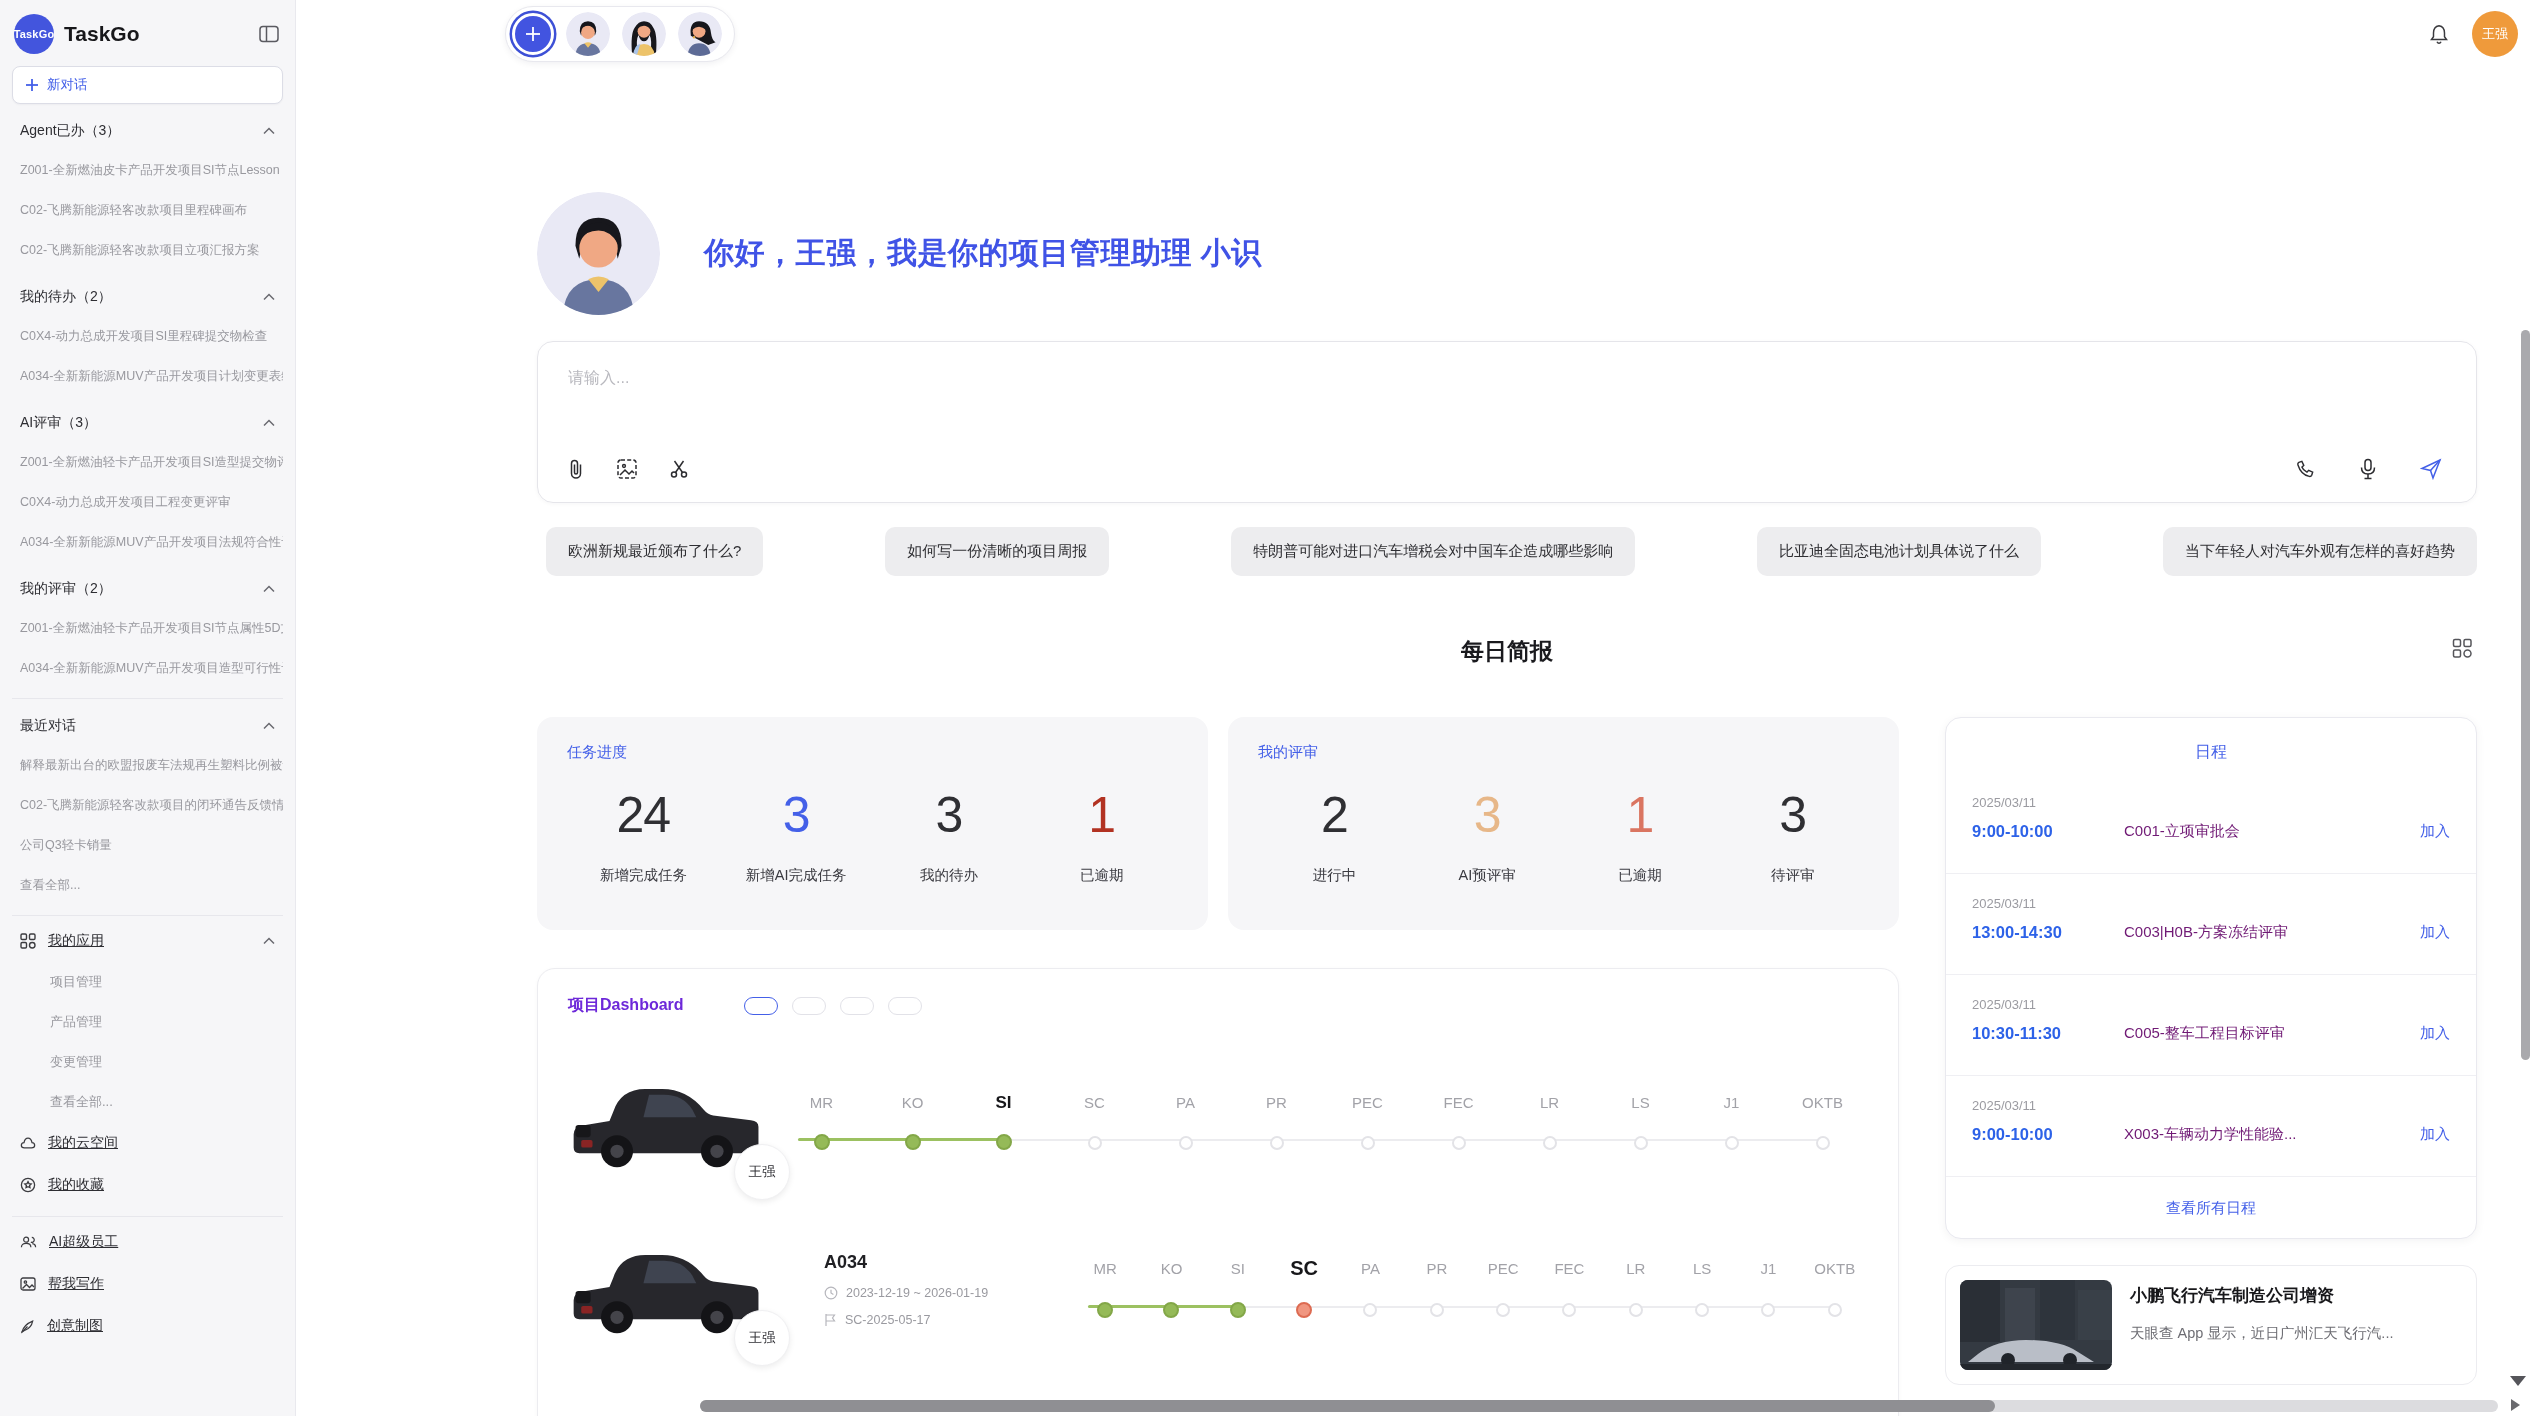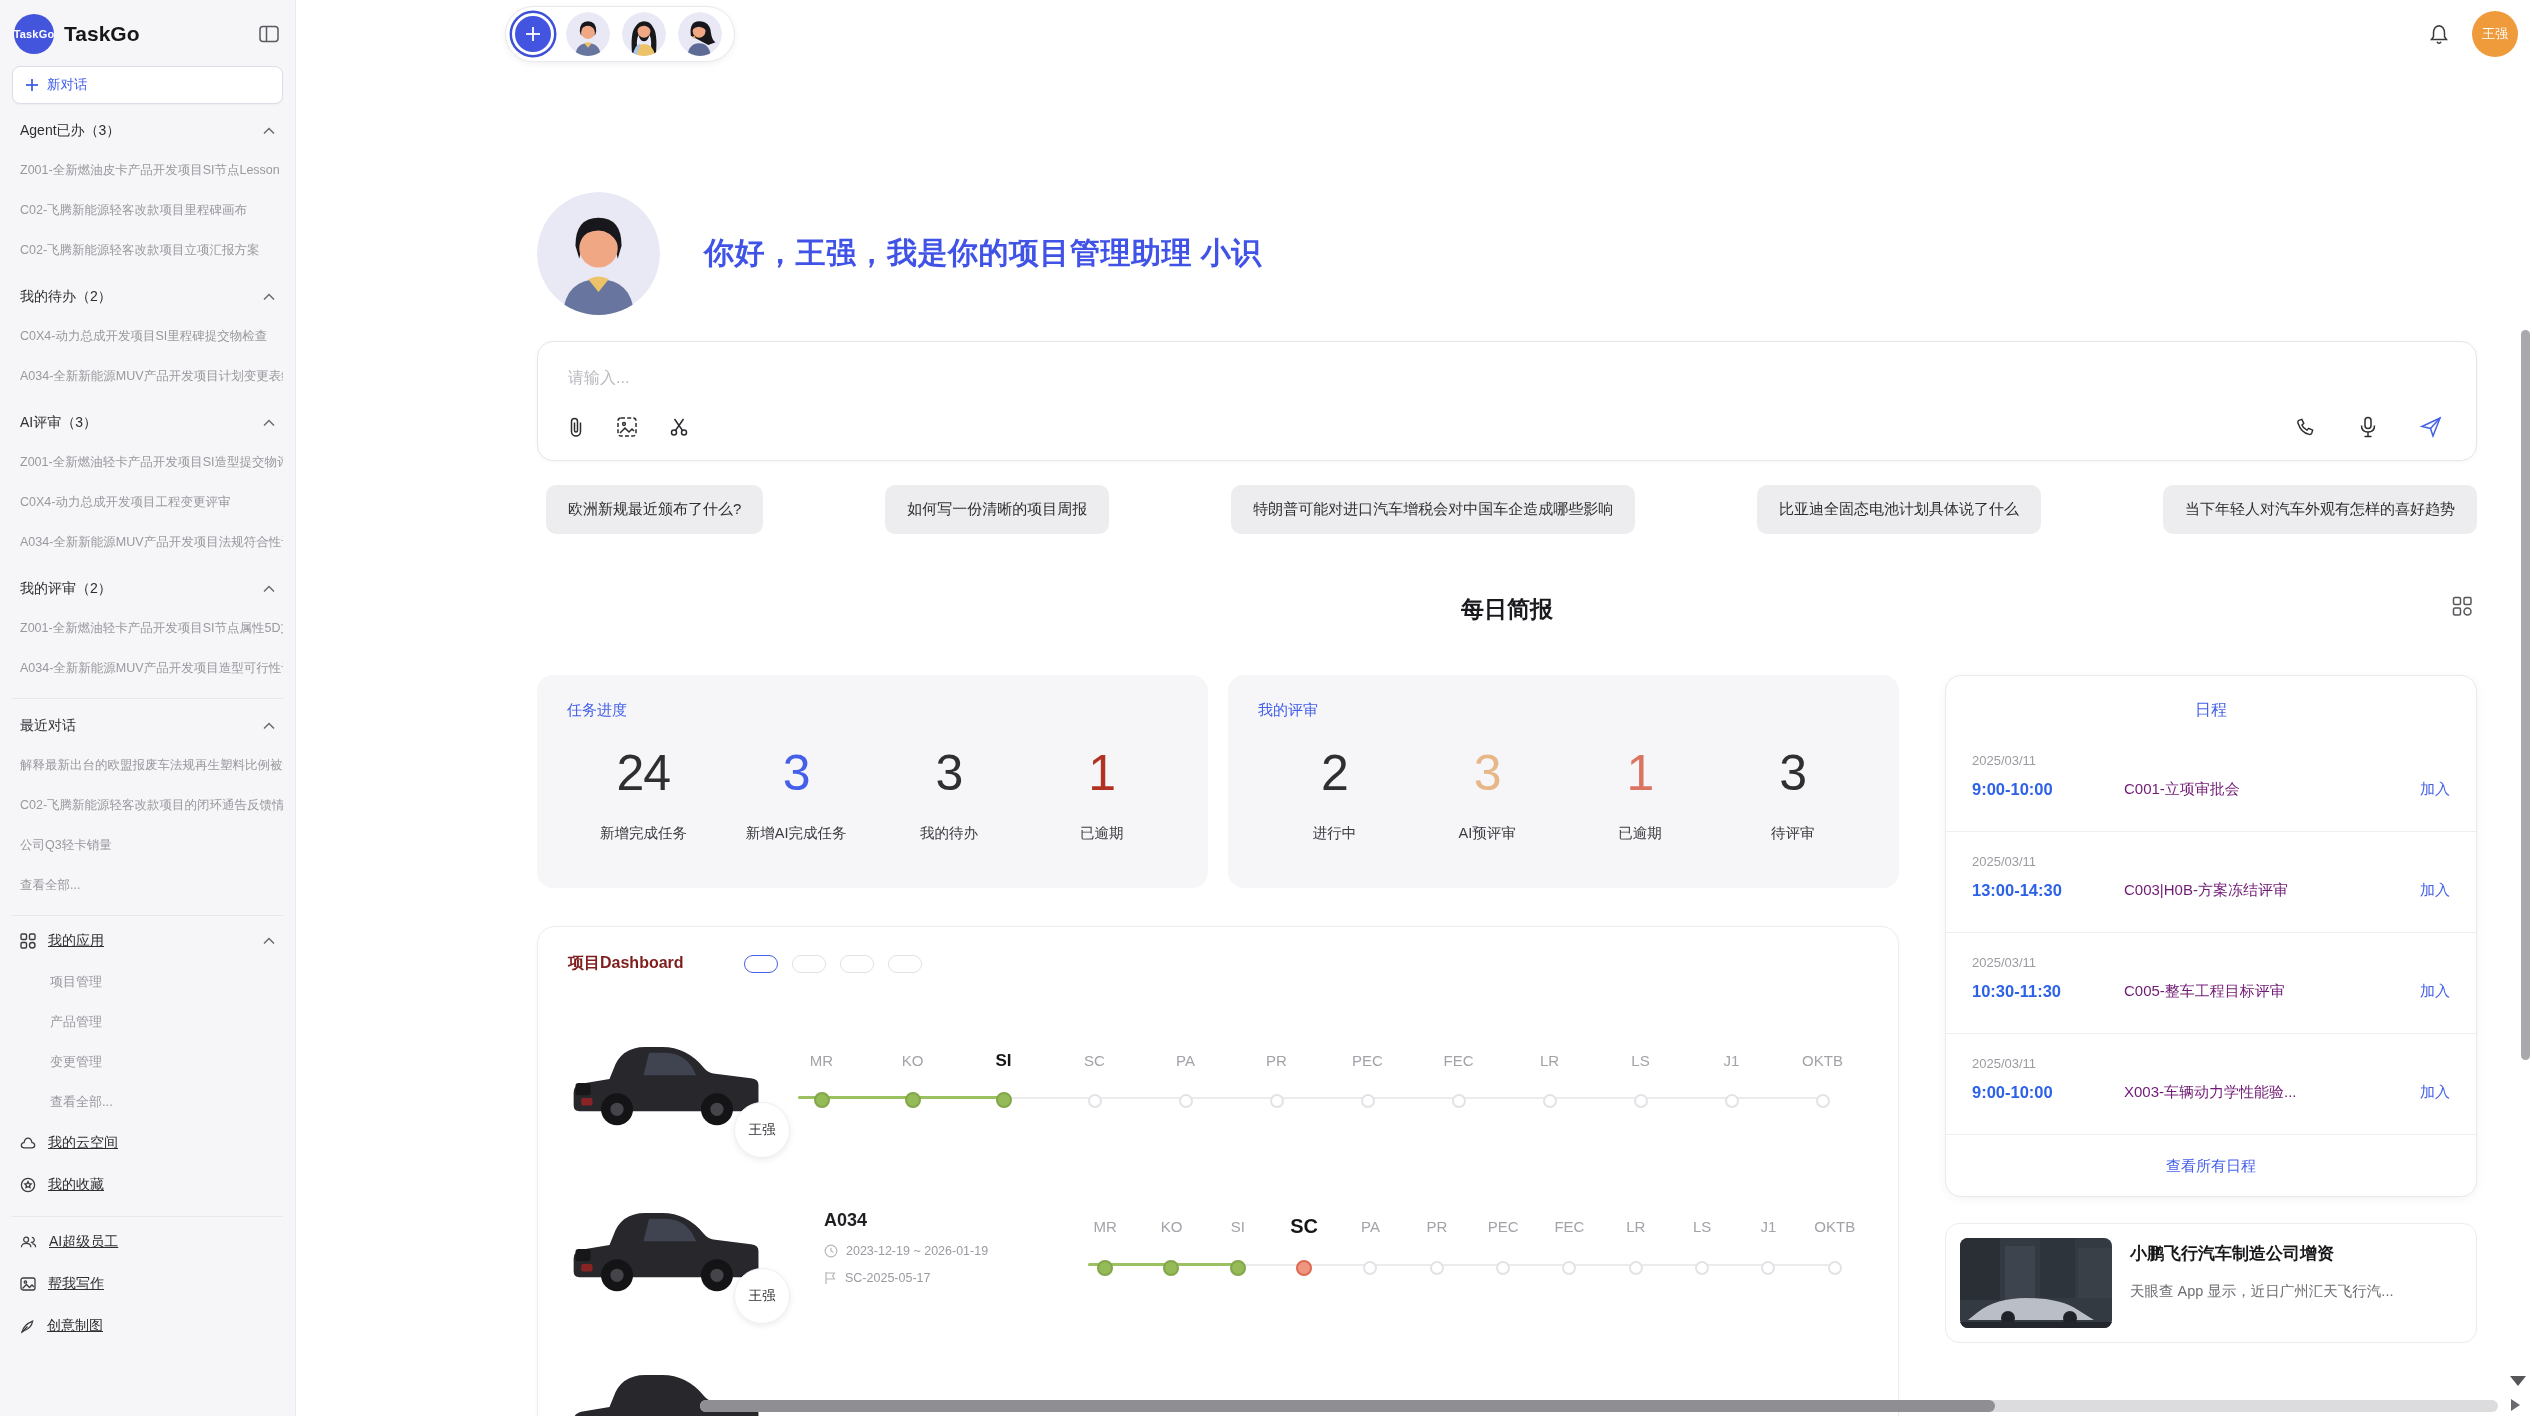--- a/index.html
+++ b/index.html
@@ -43,21 +43,21 @@
   .plus-round{width:42px;height:42px;border-radius:50%;background:#4254e0;border:3px solid #fff;
     box-shadow:0 0 0 2.5px #3d50d6;display:flex;align-items:center;justify-content:center;}
   .pill-avatar{width:44px;height:44px;border-radius:50%;overflow:hidden;flex:none;cursor:pointer;}
   .top-right{display:flex;align-items:center;gap:20px;}
   .user-avatar{width:46px;height:46px;border-radius:50%;background:#ef9a3b;color:#fff;
     font-size:13px;display:flex;align-items:center;justify-content:center;cursor:pointer;}
   .content{position:absolute;inset:0;padding:0 55px 0 241px;box-sizing:border-box;}
   .hero{margin-top:192px;display:flex;align-items:center;gap:44px;}
   .hero-avatar{width:123px;height:123px;border-radius:50%;overflow:hidden;flex:none;}
   .hero-text{font-size:30px;font-weight:700;color:#4053e6;letter-spacing:.5px;}
-  .input-card{margin-top:26px;border:1px solid #e5e5ea;border-radius:16px;height:120px;
+  .input-card{margin-top:26px;border:1px solid #e5e5ea;border-radius:16px;height:162px;
     box-sizing:border-box;padding:26px 28px 22px;display:flex;flex-direction:column;
     justify-content:space-between;box-shadow:0 1px 4px rgba(20,20,40,.04);}
   .chat-input{border:0;outline:0;font-size:16px;color:#333;width:70%;background:transparent;}
   .chat-input::placeholder{color:#b9b9bf;}
   .input-tools{display:flex;justify-content:space-between;align-items:center;}
   .tools-left{display:flex;gap:30px;align-items:center;}
   .tools-right{display:flex;gap:42px;align-items:center;margin-right:6px;}
   .tool-btn{background:none;border:none;padding:0;display:flex;}
   .chips{margin-top:24px;display:flex;justify-content:space-between;gap:0;padding-left:9px;}
   .chip{background:#ededef;border:none;border-radius:10px;padding:15px 22px;
@@ -70,21 +70,21 @@
   .stats-row{display:flex;gap:20px;}
   .stat-card{flex:1;background:#f6f6f8;border-radius:16px;padding:26px 30px;height:213px;
     box-sizing:border-box;}
   .stat-title{font-size:15px;color:#4460e8;}
   .stat-grid{display:grid;grid-template-columns:repeat(4,1fr);margin-top:28px;text-align:center;}
   .stat-num{font-size:50px;font-weight:500;letter-spacing:-1px;line-height:1;}
   .stat-label{margin-top:26px;font-size:14.5px;color:#3a3a40;}
   .dashboard-card{margin-top:38px;border:1px solid #ececf0;border-radius:18px;background:#fff;
     padding:26px 30px 40px;box-shadow:0 1px 4px rgba(20,20,40,.03);min-height:420px;}
   .dash-head{display:flex;align-items:center;}
-  .dash-title{font-size:16px;font-weight:700;color:#7f1d1d;}
+  .dash-title{font-size:16px;font-weight:700;color:#6d28d9;}
   .filters{display:flex;gap:14px;margin-left:60px;}
   .filter{border:1px solid #e2e2e8;border-radius:999px;padding:8px 16px;font-size:14px;
     color:#7a7a80;background:#fff;}
   .filter.active{border:1.5px solid #4460e8;color:#4460e8;}
   .project{display:flex;align-items:center;margin-top:48px;}
   .proj-media{width:198px;height:118px;position:relative;flex:none;}
   .proj-media svg.car{width:100%;height:100%;}
   .owner-badge{position:absolute;right:-24px;bottom:-18px;width:54px;height:54px;border-radius:50%;
     background:#fff;border:1px solid #f0f0f2;box-shadow:0 2px 6px rgba(0,0,0,.08);
     display:flex;align-items:center;justify-content:center;font-size:13.5px;color:#2e2e33;}

